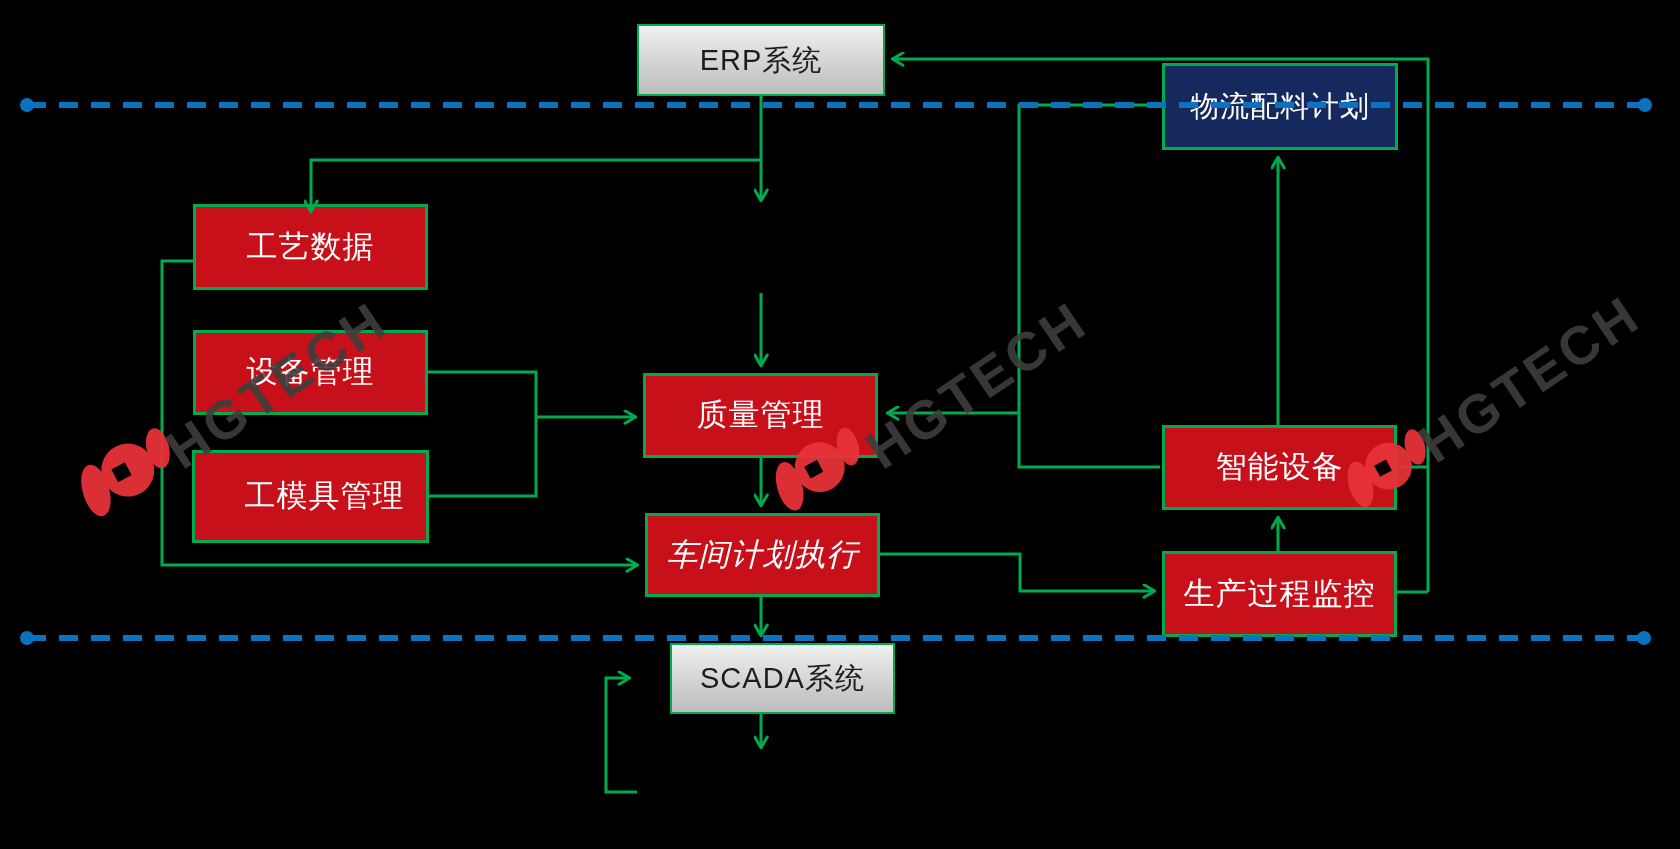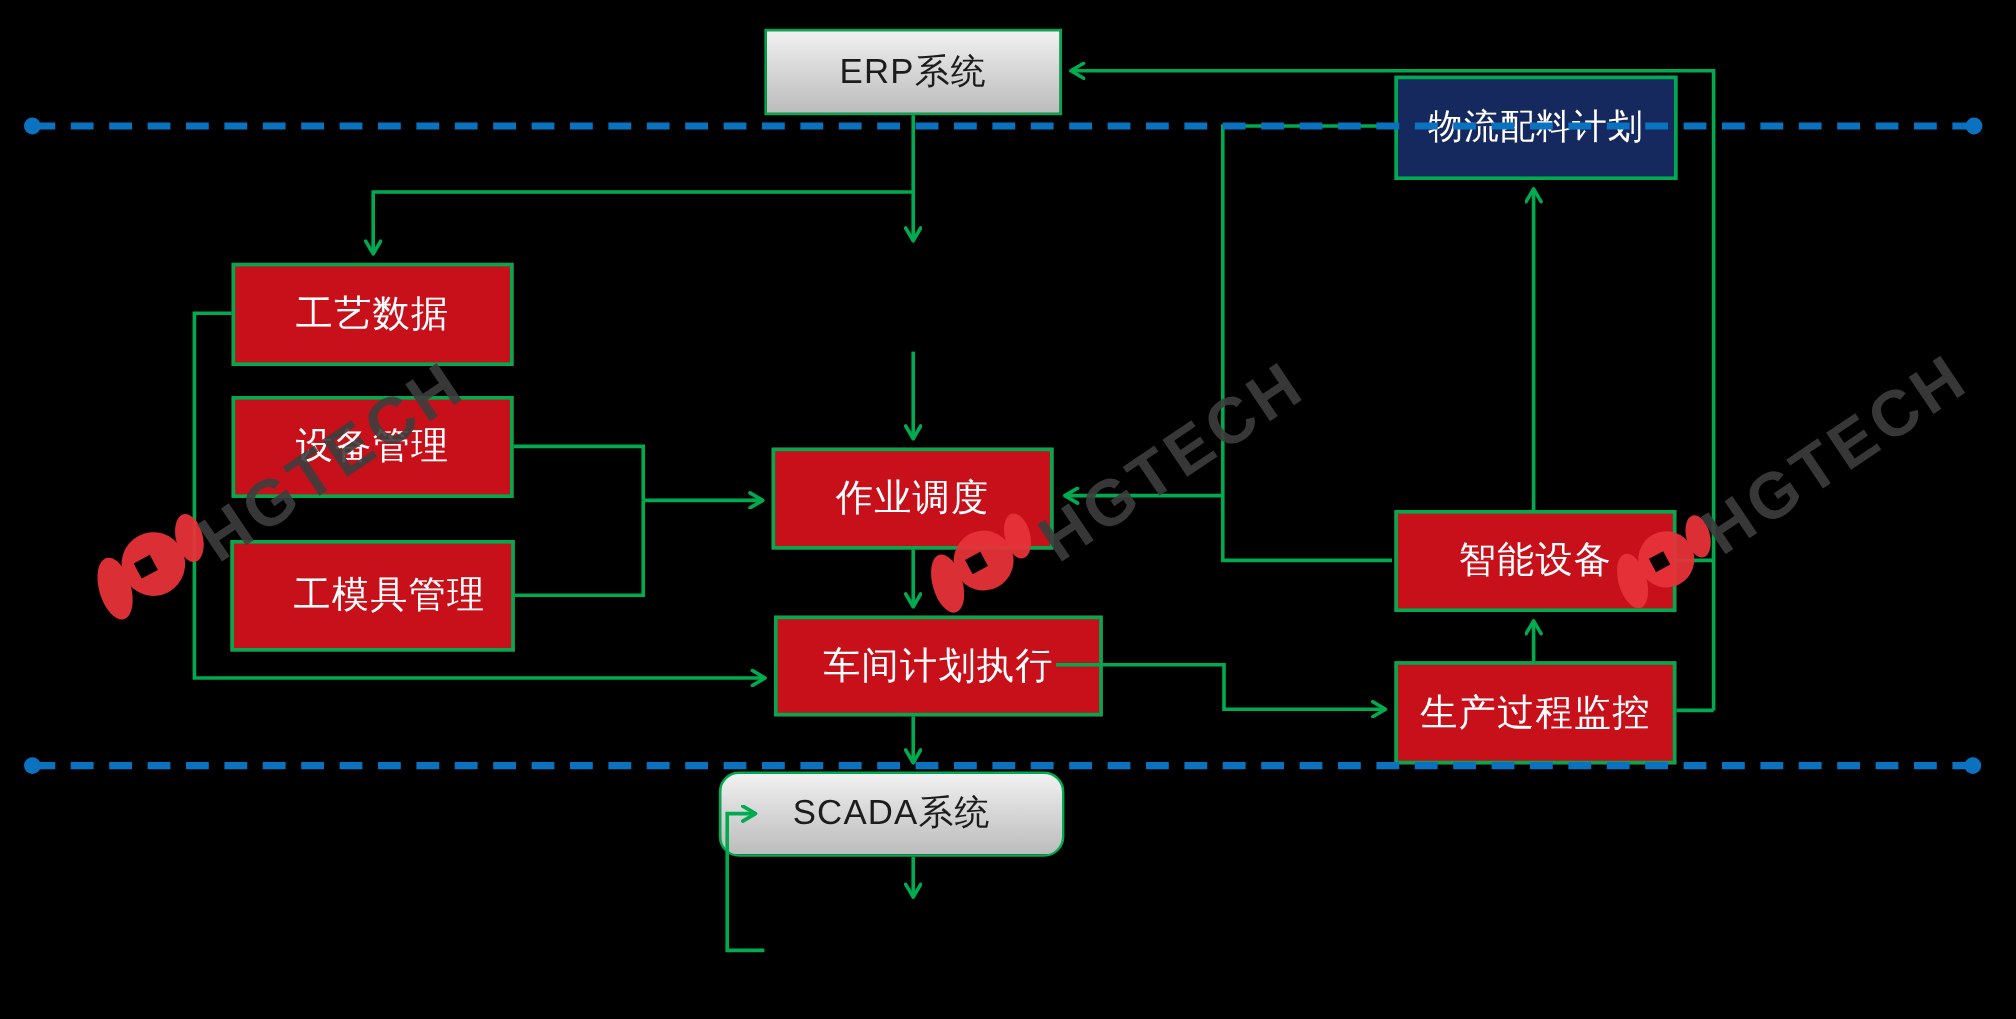--- a/index.html
+++ b/index.html
@@ -30,50 +30,50 @@
 <div class="stage">
 
   <div class="node gray" style="left:637px;top:24px;width:248px;height:72px;">
     <span>ERP系统</span>
   </div>
 
   <div class="node navy" style="left:1162px;top:63px;width:236px;height:87px;">
     <span>物流配料计划</span>
   </div>
 
-  <div class="node red" style="left:193px;top:219px;width:235px;height:86px;">
+  <div class="node red" style="left:193px;top:204px;width:235px;height:86px;">
     <span>工艺数据</span>
   </div>
 
   <div class="node red" style="left:193px;top:330px;width:235px;height:85px;">
     <span>设备管理</span>
   </div>
 
   <div class="node red" style="left:192px;top:450px;width:237px;height:93px;padding-left:28px;">
     <span>工模具管理</span>
   </div>
 
 
   <div class="node red" style="left:643px;top:373px;width:235px;height:85px;">
-    <span>作业调度</span>
+    <span>质量管理</span>
   </div>
 
-  <div class="node red" style="left:645px;top:513px;width:274px;height:84px;">
+  <div class="node red" style="left:645px;top:513px;width:235px;height:84px;font-style:italic;">
     <span>车间计划执行</span>
   </div>
 
   <div class="node red" style="left:1162px;top:425px;width:235px;height:85px;">
     <span>智能设备</span>
   </div>
 
   <div class="node red" style="left:1162px;top:551px;width:235px;height:86px;">
     <span>生产过程监控</span>
   </div>
 
-  <div class="node gray" style="left:599px;top:643px;width:288px;height:71px;border-radius:17px;">
+  <div class="node gray" style="left:670px;top:643px;width:225px;height:71px;">
     <span>SCADA系统</span>
   </div>
 
 
   <svg class="edges" width="1680" height="849" viewBox="0 0 1680 849">
     <defs>
       <marker id="arr" viewBox="0 0 12 12" refX="9.5" refY="6" markerWidth="15" markerHeight="15" markerUnits="userSpaceOnUse" orient="auto-start-reverse">
         <path d="M1.5,1 L10,6 L1.5,11" fill="none" stroke="#00AB50" stroke-width="2.4" stroke-linecap="round" stroke-linejoin="round"></path>
       </marker>
     </defs>

